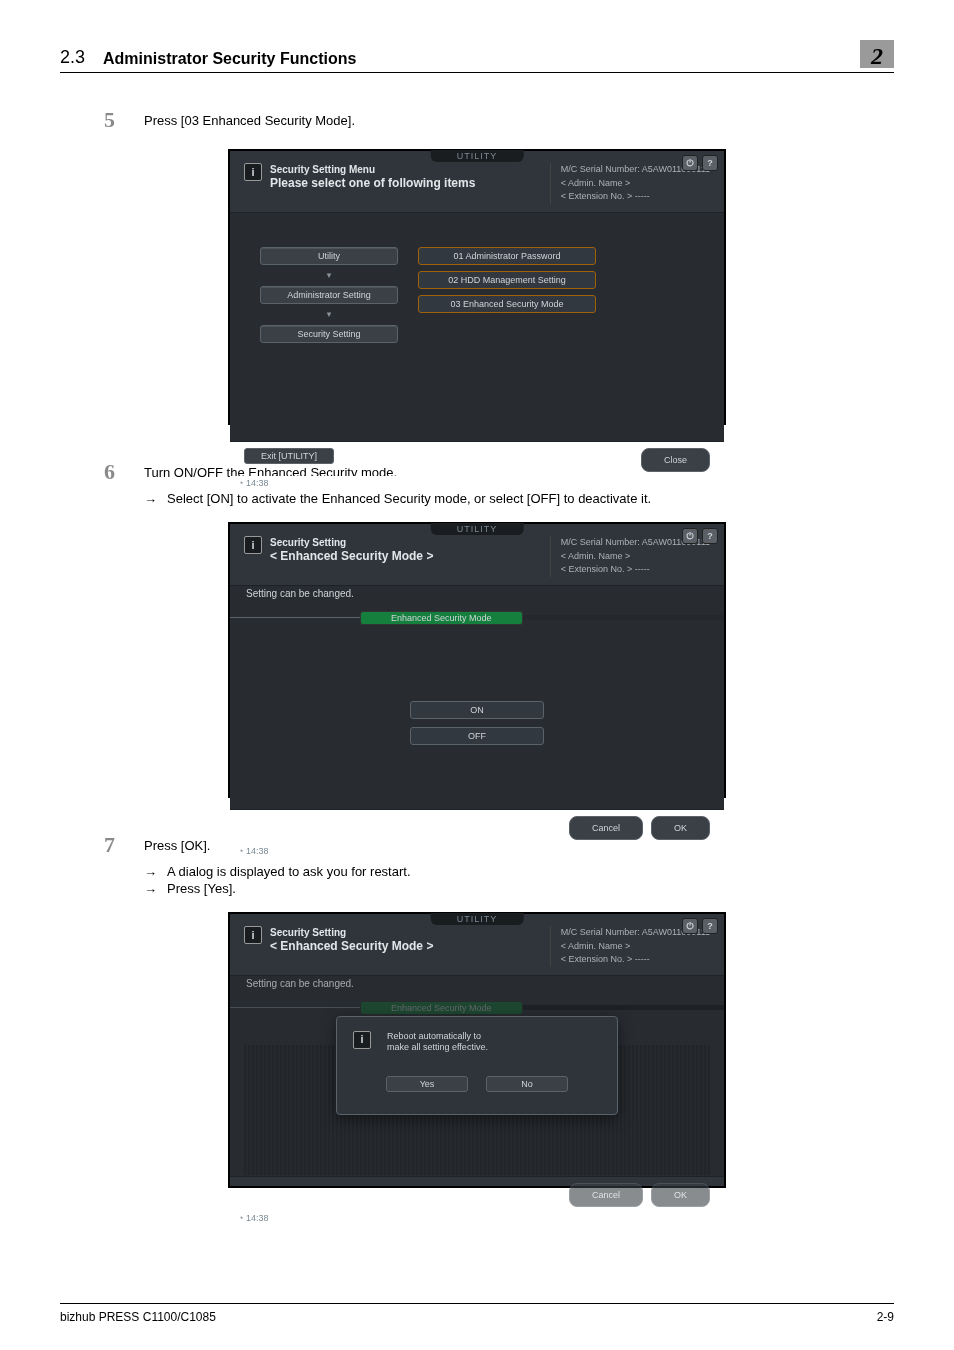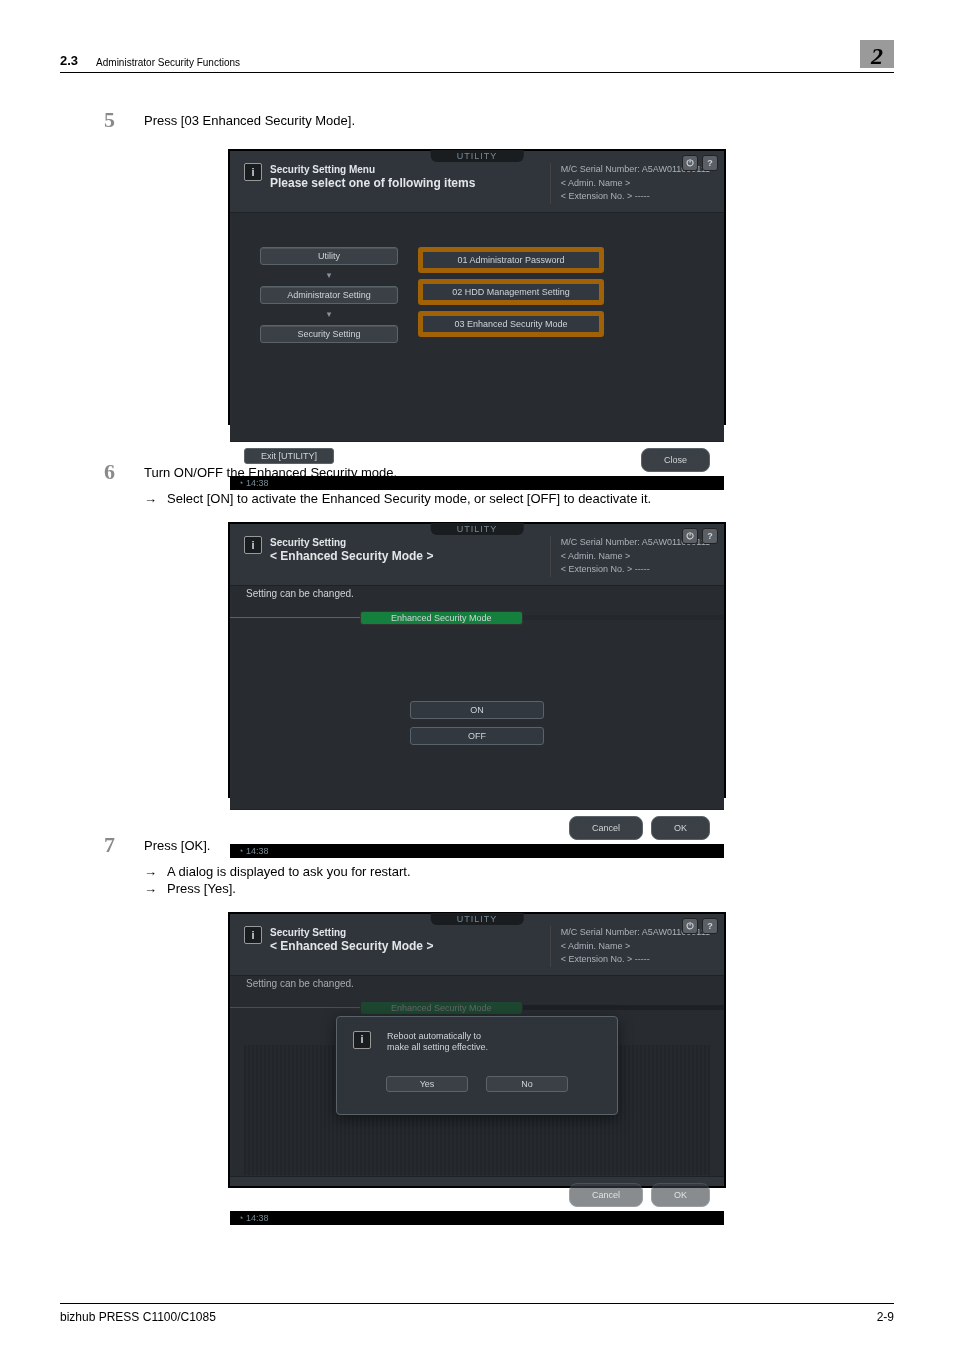--- a/index.html
+++ b/index.html
@@ -1,19 +1,19 @@
 <!DOCTYPE html>
 <html><head>
 <meta charset="utf-8">
 <style>
 html,body{margin:0;padding:0;background:#fff;font-family:Arial,Helvetica,sans-serif;color:#000}
 .page{width:954px;height:1350px;position:relative;box-sizing:border-box;padding:40px 60px 30px 60px}
 .header-row{display:flex;align-items:flex-end;border-bottom:1px solid #000;padding-bottom:4px}
-.sec-num{font-size:13px;font-weight:bold;margin-right:18px}
-.sec-title{font-size:10px;font-weight:normal;flex:1}
+.sec-num{font-size:18px;font-weight:normal;margin-right:18px}
+.sec-title{font-size:16px;font-weight:bold;flex:1}
 .chapter-badge{width:34px;height:28px;background:#9a9a9a;position:relative;display:flex;align-items:flex-end;justify-content:center}
 .chapter-badge span{font-family:Georgia,serif;font-style:italic;font-weight:bold;font-size:24px;color:#000;line-height:1}
 .step-block{margin-top:34px;margin-left:44px}
 .step-row{display:flex;align-items:flex-start;margin-bottom:6px}
 .step-num{font-family:Georgia,serif;font-size:22px;font-weight:bold;color:#8a8a8a;width:40px;flex-shrink:0}
 .step-text{font-size:13px;padding-top:6px}
 .sub-point{display:flex;align-items:flex-start;margin-left:40px;font-size:13px;margin-top:2px}
 .arrow{font-weight:bold;margin-right:10px}
 .shot-wrap{display:flex;justify-content:center;margin:16px 0 6px 0}
 .shot{width:494px;background:#30353b;border:2px solid #000;position:relative;font-family:Helvetica,Arial,sans-serif}
@@ -27,26 +27,26 @@
 .head-sub{color:#e3e6e9;font-size:12px;font-weight:bold}
 .head-right{font-size:9px;color:#a9b2b9;line-height:1.5;margin-left:10px;border-left:1px solid #444;padding-left:10px}
 .hr{white-space:nowrap}
 .shot-body{background:#282c31;min-height:200px;padding:14px;position:relative}
 .msg-bar{font-size:10px;color:#cfd4d8;padding:2px 4px 8px 16px}
 .two-col{display:flex;gap:20px;padding:20px 16px 60px 16px}
 .nav-col{display:flex;flex-direction:column;gap:8px}
 .nav-btn{background:#3a4046;border:1px solid #5a626a;border-radius:3px;color:#cfd4d8;font-size:9px;padding:3px 8px;width:120px;text-align:center;box-shadow:inset 0 1px 0 rgba(255,255,255,.1)}
 .nav-arrow{text-align:center;color:#8a9198;font-size:9px;line-height:.6}
 .opt-col{display:flex;flex-direction:column;gap:6px}
-.opt-btn{background:#323840;border:5px solid #a16207;border-radius:3px;color:#cfd4d8;font-size:9px;padding:3px 10px;width:156px;text-align:center}
+.opt-btn{background:#323840;border:1px solid #a16207;border-radius:3px;color:#cfd4d8;font-size:9px;padding:3px 10px;width:156px;text-align:center}
 .shot-foot{display:flex;justify-content:space-between;align-items:flex-start;padding:6px 14px 4px 14px;border-top:1px solid #1e2226}
 .foot-left .pill{background:#3a4046;border:1px solid #5a626a;border-radius:3px;color:#cfd4d8;font-size:9px;padding:2px 16px}
 .foot-right{display:flex;gap:8px}
 .foot-right .pill2{background:#3a4046;border:1px solid #5a626a;border-radius:8px;color:#cfd4d8;font-size:9px;padding:6px 22px}
-.shot-time{background:#000000;color:#7a8a94;font-size:9px;padding:2px 8px}
+.shot-time{background:#ffffff;color:#7a8a94;font-size:9px;padding:2px 8px}
 .ring{font-size:9px}
 .section-band{display:flex;align-items:center;margin:4px 0 30px 0}
 .band-line{height:1px;background:#5a626a;flex:0 0 130px}
 .band-lbl{background:#15803d;color:#cfd4d8;font-size:9px;padding:1px 30px;border-radius:3px;border:1px solid #333}
 .band-rest{height:5px;background:#24282d;flex:1;margin-left:0}
 .toggle-col{display:flex;flex-direction:column;align-items:center;gap:8px;padding:46px 0 64px 0}
 .tg-btn{width:100px;border:1px solid #5a626a;background:#323840;color:#cfd4d8;font-size:9px;padding:3px 16px;text-align:center;border-radius:3px}
 .modal-area{position:relative}
 .modal-back{filter:brightness(.8)}
 .modal{position:absolute;top:40px;left:50%;transform:translateX(-50%);width:248px;background:#2f343a;border:1px solid #5a626a;border-radius:4px;padding:14px 16px 22px 16px;box-shadow:0 4px 14px rgba(0,0,0,.5)}

